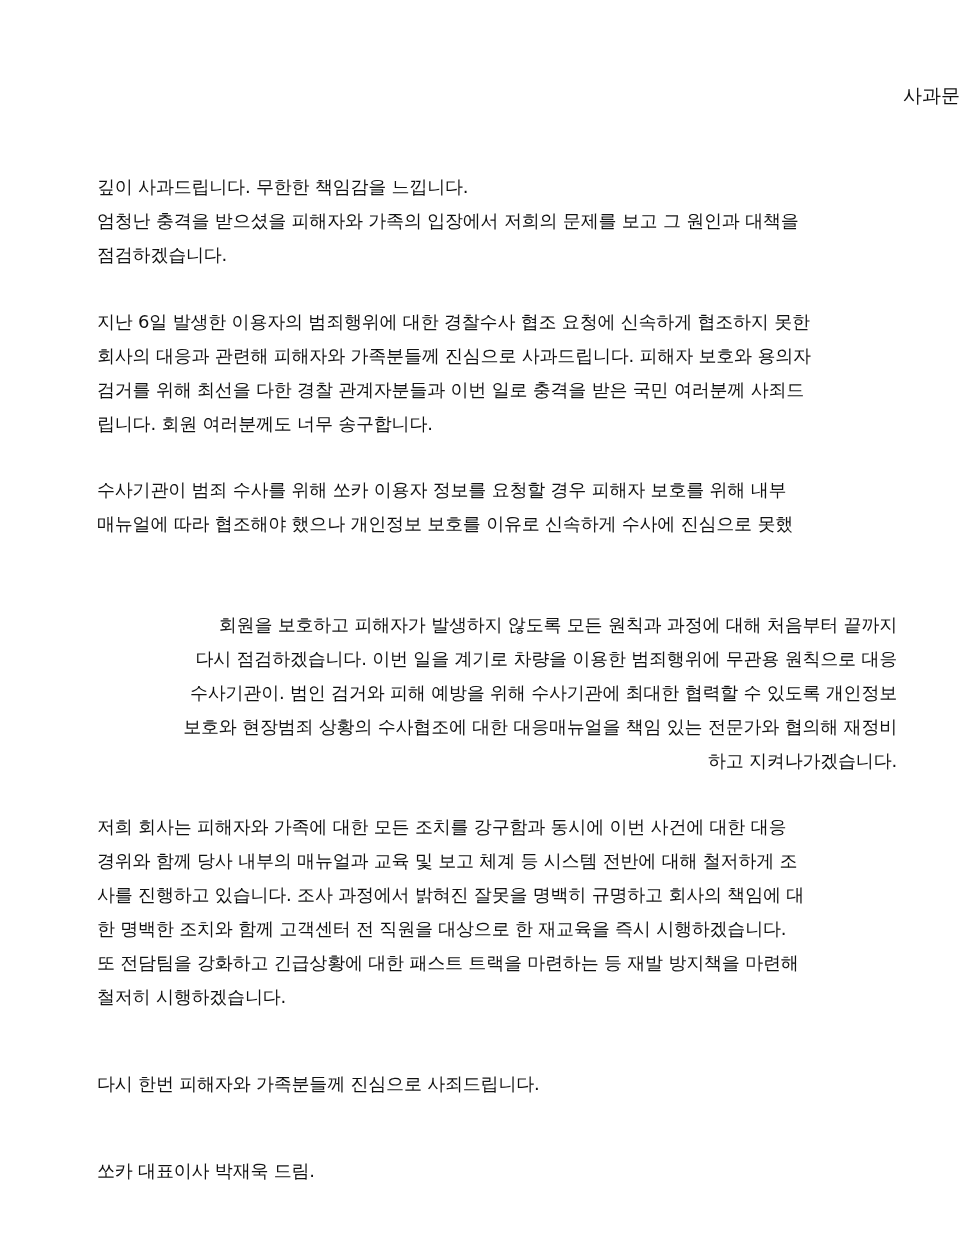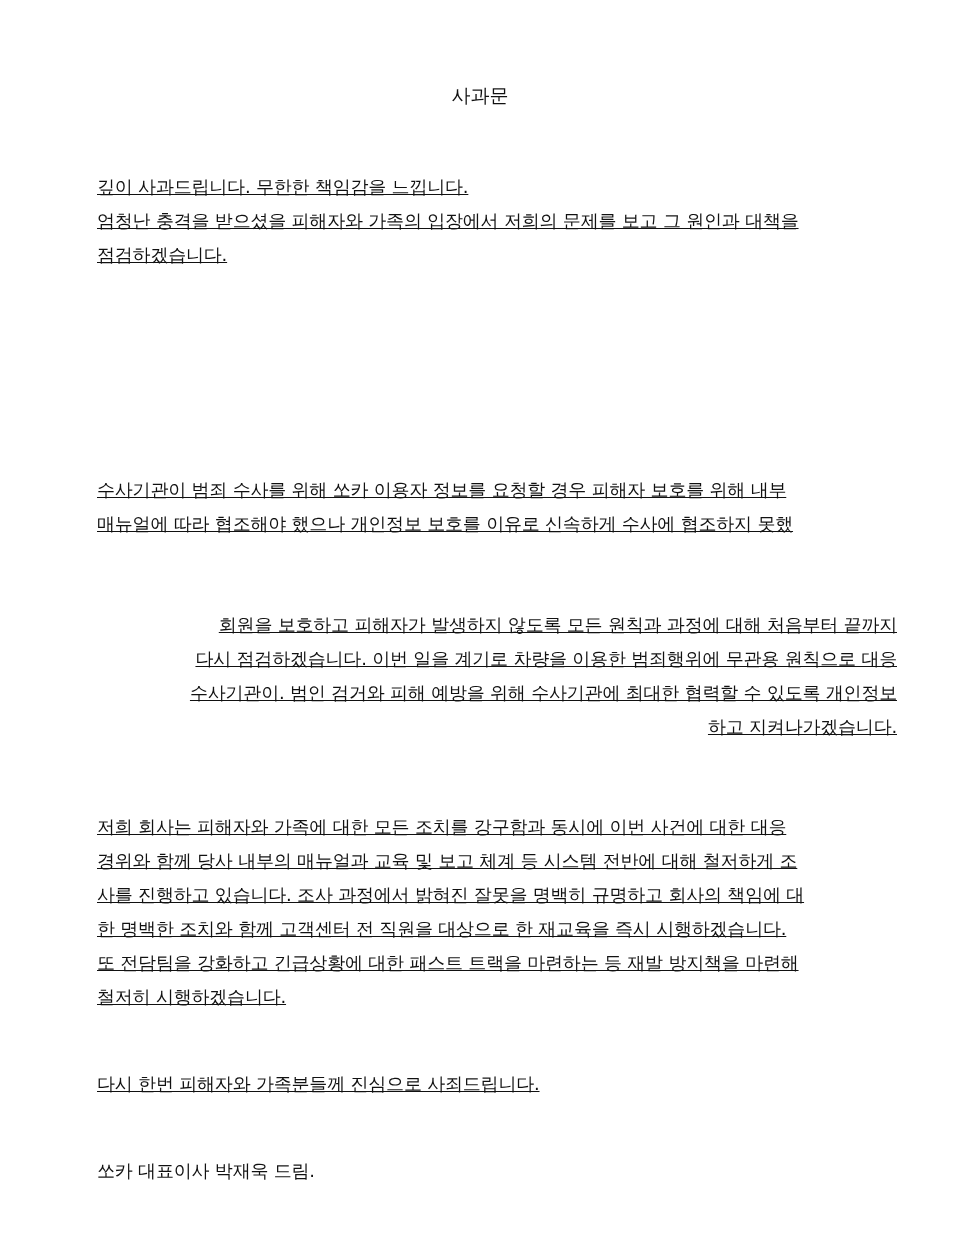--- a/index.html
+++ b/index.html
@@ -10,59 +10,66 @@
       overflow: hidden;
       font-family: "DejaVu Sans", "Liberation Sans", sans-serif;
       color: #111111;
     }
     .page { position: absolute; left: 0; top: 0; width: 960px; height: 1257px; }
     .title {
       position: absolute;
       top: 80px;
       left: 0;
       width: 960px;
-      text-align: center;
+      text-align: right;
       font-size: 19px;
       line-height: 30px;
       letter-spacing: 0px;
     }
     .para {
       position: absolute;
       left: 97px;
       width: 800px;
       font-size: 18px;
       line-height: 34px;
       letter-spacing: -0.2px;
       white-space: nowrap;
     }
-    .line { display: block; height: 34px; text-decoration: underline; }
+    .line { display: block; height: 34px; }
   </style>
 </head>
 <body>
 
 <div class="page">
 
   <div class="title">사과문</div>
 
   <div class="para" style="top:170px;">
     <span class="line">깊이 사과드립니다. 무한한 책임감을 느낍니다.</span>
     <span class="line">엄청난 충격을 받으셨을 피해자와 가족의 입장에서 저희의 문제를 보고 그 원인과 대책을</span>
     <span class="line">점검하겠습니다.</span>
   </div>
 
+  <div class="para" style="top:305px;">
+    <span class="line">지난 6일 발생한 이용자의 범죄행위에 대한 경찰수사 협조 요청에 신속하게 협조하지 못한</span>
+    <span class="line">회사의 대응과 관련해 피해자와 가족분들께 진심으로 사과드립니다. 피해자 보호와 용의자</span>
+    <span class="line">검거를 위해 최선을 다한 경찰 관계자분들과 이번 일로 충격을 받은 국민 여러분께 사죄드</span>
+    <span class="line">립니다. 회원 여러분께도 너무 송구합니다.</span>
+  </div>
 
   <div class="para" style="top:473px;">
     <span class="line">수사기관이 범죄 수사를 위해 쏘카 이용자 정보를 요청할 경우 피해자 보호를 위해 내부</span>
-    <span class="line">매뉴얼에 따라 협조해야 했으나 개인정보 보호를 이유로 신속하게 수사에 협조하지 못했</span>
+    <span class="line">매뉴얼에 따라 협조해야 했으나 개인정보 보호를 이유로 신속하게 수사에 진심으로 못했</span>
   </div>
 
   <div class="para" style="top:608px;text-align:right;">
     <span class="line">회원을 보호하고 피해자가 발생하지 않도록 모든 원칙과 과정에 대해 처음부터 끝까지</span>
     <span class="line">다시 점검하겠습니다. 이번 일을 계기로 차량을 이용한 범죄행위에 무관용 원칙으로 대응</span>
     <span class="line">수사기관이. 범인 검거와 피해 예방을 위해 수사기관에 최대한 협력할 수 있도록 개인정보</span>
+    <span class="line">보호와 현장범죄 상황의 수사협조에 대한 대응매뉴얼을 책임 있는 전문가와 협의해 재정비</span>
     <span class="line">하고 지켜나가겠습니다.</span>
   </div>
 
   <div class="para" style="top:810px;">
     <span class="line">저희 회사는 피해자와 가족에 대한 모든 조치를 강구함과 동시에 이번 사건에 대한 대응</span>
     <span class="line">경위와 함께 당사 내부의 매뉴얼과 교육 및 보고 체계 등 시스템 전반에 대해 철저하게 조</span>
     <span class="line">사를 진행하고 있습니다. 조사 과정에서 밝혀진 잘못을 명백히 규명하고 회사의 책임에 대</span>
     <span class="line">한 명백한 조치와 함께 고객센터 전 직원을 대상으로 한 재교육을 즉시 시행하겠습니다.</span>
     <span class="line">또 전담팀을 강화하고 긴급상황에 대한 패스트 트랙을 마련하는 등 재발 방지책을 마련해</span>
     <span class="line">철저히 시행하겠습니다.</span>

